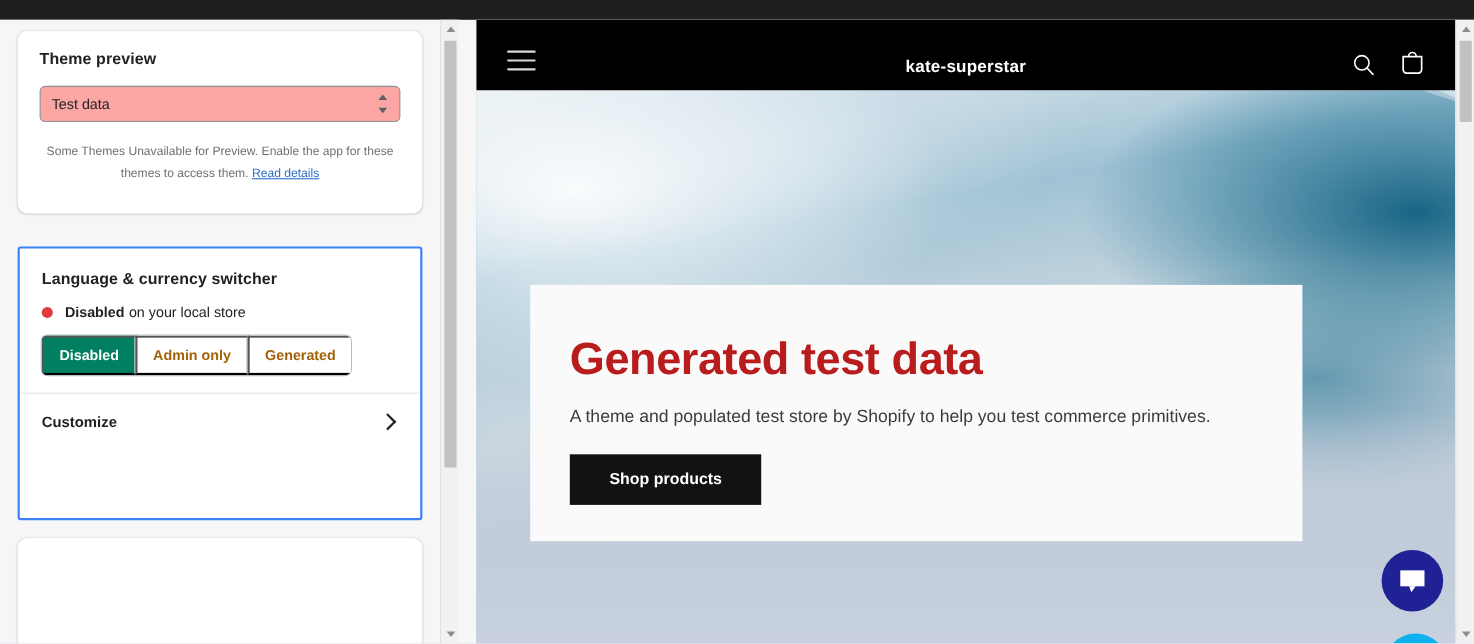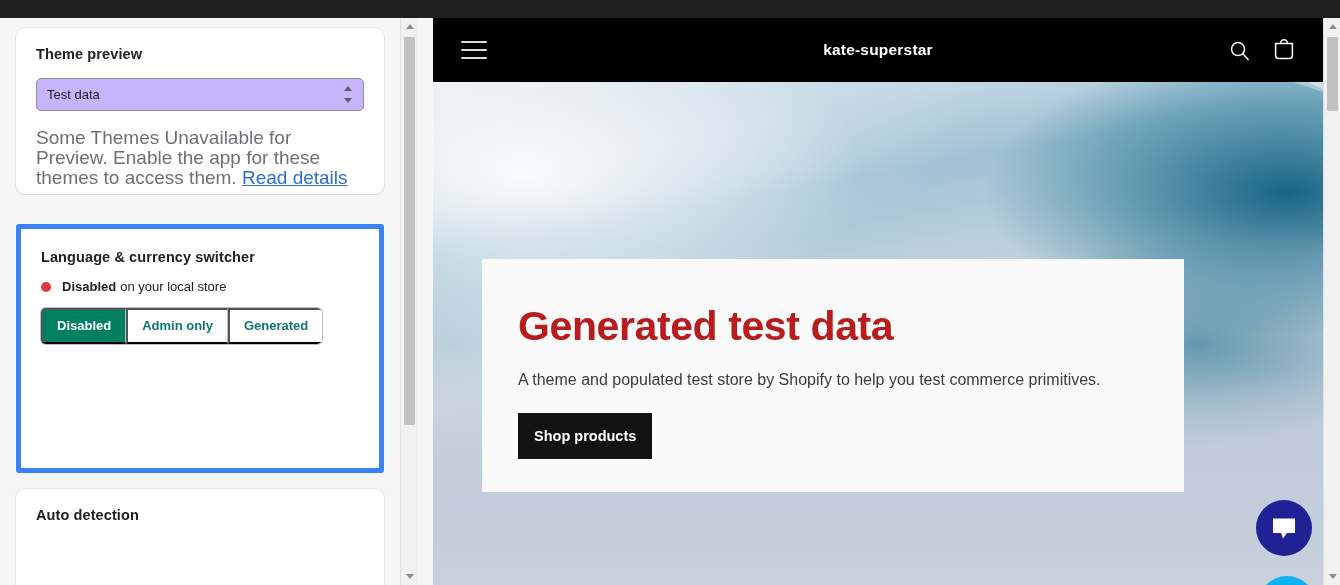--- a/index.html
+++ b/index.html
@@ -48,21 +48,21 @@
 
   .select-wrap {
     position: relative;
     margin-top: 16px;
     height: 33px;
   }
   .select-box {
     width: 100%; height: 33px;
     border: 1px solid #8c9196;
     border-radius: 5px;
-    background: #c4b5fd;
+    background: #fca5a5;
     font-size: 13px;
     color: #202223;
     padding: 0 30px 0 10px;
     line-height: 31px;
     font-family: "Liberation Sans", sans-serif;
     text-align: left;
   }
   .select-arrows {
     position: absolute; right: 11px; top: 8px;
     width: 10px; height: 17px;
@@ -77,36 +77,37 @@
     border-bottom: 5px solid #5c5f62;
   }
   .select-arrows i.down {
     border-left: 4.5px solid transparent;
     border-right: 4.5px solid transparent;
     border-top: 5px solid #5c5f62;
   }
 
   .helper-text {
     margin-top: 17px;
-    font-size: 19px;
+    font-size: 11px;
     line-height: 20px;
     color: #6d7175;
     max-width: 340px;
+    text-align: center;
   }
   .inline-link {
     color: #2c6ecb;
     text-decoration: underline;
     cursor: pointer;
   }
 
   
   .card-switcher {
     top: 206px;
     height: 249px;
-    border: 5px solid #3b82f6;
+    border: 2px solid #3b82f6;
     border-radius: 3px;
     box-shadow: none;
     background: #fff;
     overflow: hidden;
   }
   .switcher-body { padding: 20px 20px 16px 20px; }
 
   .switcher-desc {
     margin-top: 16px;
     font-size: 12.9px;
@@ -134,21 +135,21 @@
     margin-top: 14px;
     border-radius: 5px;
     overflow: hidden;
     box-shadow: 0 0 0 1px #babec3, 0 1px 0 rgba(0,0,0,.05);
     background: #fff;
   }
   .seg {
     font-size: 13px;
     font-weight: 600;
     padding: 8px 14px;
-    color: #0f766e;
+    color: #a16207;
     background: #fff;
     border-right: 1px solid #babec3;
     cursor: pointer;
     white-space: nowrap;
     font-family: "Liberation Sans", sans-serif;
     line-height: 16px;
   }
   .seg:last-child { border-right: none; }
   .seg.active {
     background: #008060;
@@ -223,22 +224,22 @@
     left: 433px; top: 18px;
     width: 890px; height: 567px;
     overflow: hidden;
     background: #c7d2dc;
   }
 
   .store-header {
     position: relative;
     height: 64px;
     background: #000000;
-    display: flex; align-items: center;
-    padding: 0 28px;
+    display: flex; align-items: flex-end;
+    padding: 12px 28px;
     z-index: 3;
   }
   .hamburger { width: 26px; cursor: pointer; }
   .hamburger span {
     display: block; height: 2px; background: #d9d9d9;
     margin: 6px 0; border-radius: 1px;
   }
   .store-name {
     position: absolute; left: 0; right: 0;
     text-align: center;
@@ -313,21 +314,21 @@
     color: #3b3b3b;
     line-height: 22px;
   }
   .hero-btn {
     margin-top: 22px;
     display: inline-block;
     background: #121212;
     color: #ffffff;
     font-size: 14.5px;
     font-weight: 600;
-    padding: 15px 16px;
+    padding: 15px 36px;
     border: none;
     cursor: pointer;
     font-family: "Liberation Sans", sans-serif;
   }
 
   
   .fab {
     position: absolute;
     border-radius: 50%;
     display: flex; align-items: center; justify-content: center;
@@ -382,24 +383,27 @@
           <span>on your local store</span>
         </div>
 
         <div class="segmented">
           <button class="seg active">Disabled</button>
           <button class="seg">Admin only</button>
           <button class="seg">Generated</button>
         </div>
       </div>
 
+      <div class="card-footer-row">
+        <span class="lbl">Customize</span>
+        <span class="chev-right"></span>
+      </div>
     </div>
 
     <div class="card card-auto">
-      <div class="card-title">Auto detection</div>
     </div>
   </div>
 
   <div class="scrollbar sb-left">
     <div class="sb-arrow up" style="top:0">
         <i></i>
       </div>
     <div class="sb-thumb" style="top:19px;height:388px"></div>
     <div class="sb-arrow down" style="top:550px">
         <i></i>

